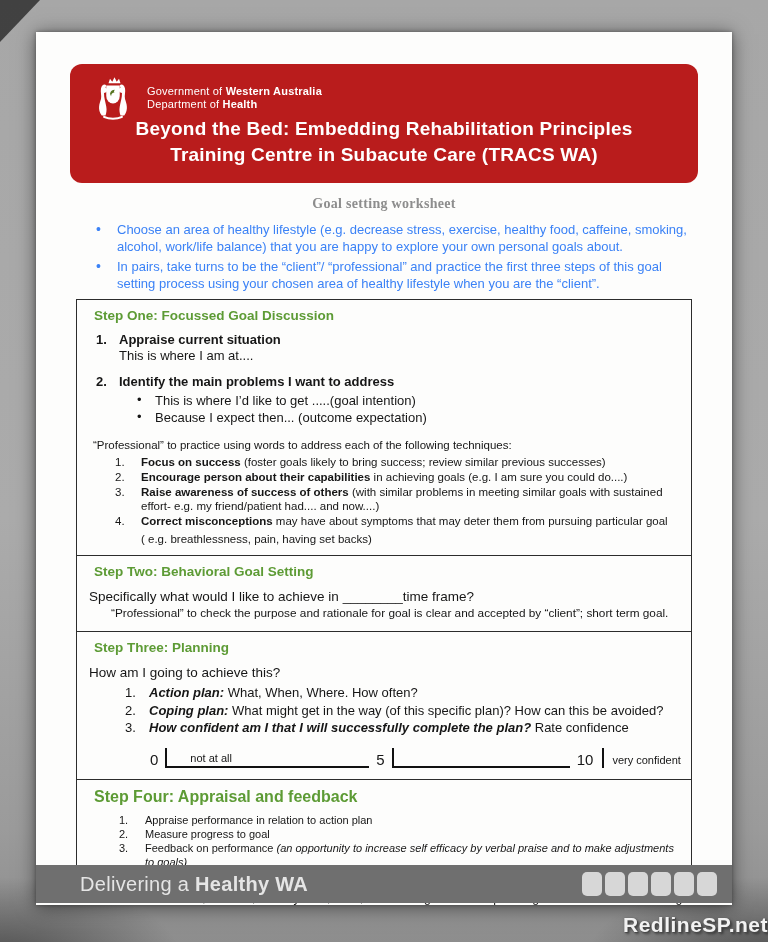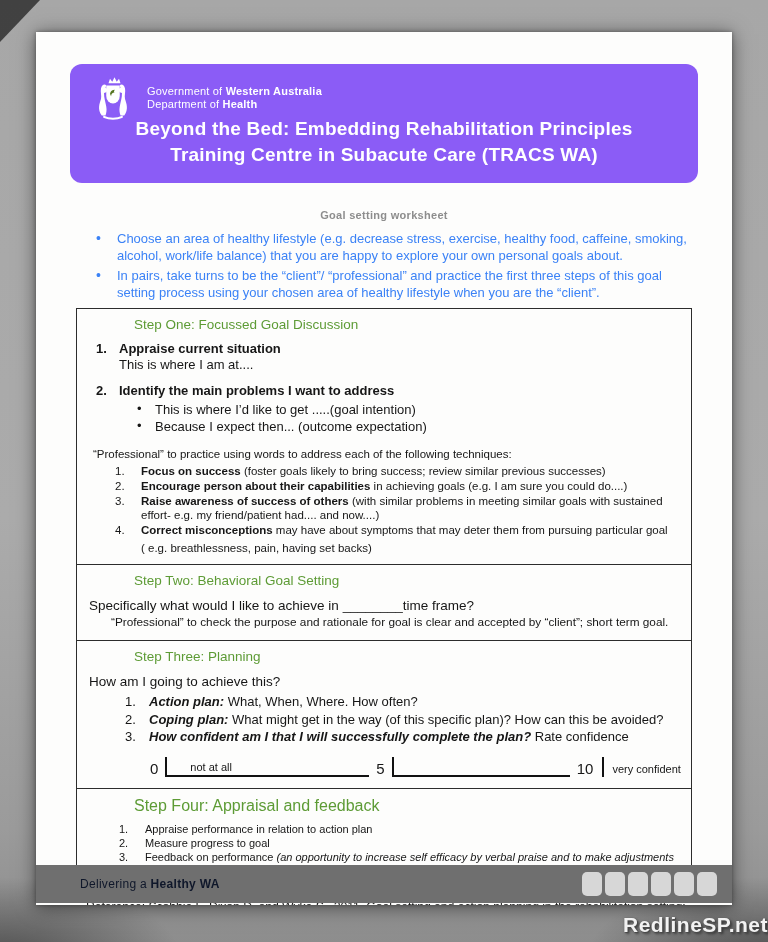--- a/index.html
+++ b/index.html
@@ -13,30 +13,30 @@
     border-top:42px solid rgba(40,40,40,.8);border-right:40px solid transparent;}
   .paper{position:absolute;left:36px;top:32px;width:696px;height:873px;background:#fdfdfc;
     box-shadow:0 2px 18px rgba(0,0,0,.5), 0 0 4px rgba(0,0,0,.35);overflow:hidden;}
   
   .banner{margin:32px 34px 0 34px;height:119px;border-radius:12px;color:#fff;position:relative;}
   .gov-row{display:flex;align-items:center;padding:11px 0 0 19px;}
   .gov-text{margin-left:10px;font-size:11px;line-height:13px;letter-spacing:.2px;}
   .banner-title{position:absolute;left:0;right:0;top:52px;text-align:center;
     font-weight:bold;font-size:19px;line-height:26px;letter-spacing:.2px;}
   
-  .ws-title{text-align:center;font-weight:bold;font-size:11px;color:#8d8d8d;margin-top:26px;letter-spacing:.3px;}
+  .ws-title{text-align:center;font-weight:bold;font-size:14px;color:#8d8d8d;margin-top:13px;letter-spacing:.3px;font-family:Liberation Serif, serif;}
   
   ul.intro{margin:10px 44px 0 48px;padding:0;list-style:none;font-size:13px;line-height:16.5px;color:#3b82f6;}
   ul.intro li{position:relative;padding-left:33px;margin-bottom:4px;}
   ul.intro li::before{content:"•";position:absolute;left:12px;top:-1px;font-size:14px;}
   
   .box{margin:7px 40px 0 40px;border:1.5px solid #2c2c2c;color:#161616;}
   .box section{padding:5px 10px 8px 10px;}
   .box section + section{border-top:1.5px solid #2c2c2c;}
-  .step-h{font-weight:normal;font-size:13.5px;padding:3px 0 0 7px;margin-bottom:9px;margin-left:40px;}
+  .step-h{font-weight:bold;font-size:13.5px;padding:3px 0 0 7px;margin-bottom:9px;}
   .olitem{display:flex;margin:0 0 10px 9px;font-size:13px;line-height:16px;}
   .olitem .num{width:23px;font-weight:bold;flex:none;}
   .olitem .ttl{font-weight:bold;}
   ul.sub{margin:3px 0 0 16px;padding:0;list-style:none;}
   ul.sub li{position:relative;padding-left:20px;line-height:16.5px;}
   ul.sub li::before{content:"•";position:absolute;left:2px;top:-1px;}
   .prof-note{font-size:11.5px;margin:12px 0 3px 6px;line-height:14px;}
   .tech{margin-left:28px;font-size:11.5px;line-height:14px;}
   .tech .titem{display:flex;margin-bottom:1px;}
   .tech .num{width:26px;flex:none;}
@@ -60,37 +60,37 @@
   
   .s4 .step-h{font-size:16px;margin-bottom:7px;}
   .s4items{margin-left:32px;font-size:11px;line-height:14px;}
   .s4items .titem{display:flex;}
   .s4items .num{width:26px;flex:none;}
   .s4items .ital{font-style:italic;}
   
   .reference{font-size:12.3px;line-height:20px;margin:10px 44px 0 50px;color:#1b1b1b;letter-spacing:-.1px;}
   
   .footer-bar{position:absolute;left:0;right:0;bottom:2px;height:38px;display:flex;align-items:center;}
-  .footer-text{font-size:12px;color:#0f172a;padding-left:44px;letter-spacing:.3px;}
+  .footer-text{font-size:20px;color:#e5e5e5;padding-left:44px;letter-spacing:.3px;}
   .squares{margin-left:auto;display:flex;gap:3px;padding-right:15px;}
   .sq{width:20px;height:24px;border-radius:5px;background:#d7d7d7;}
   
   .watermark{position:absolute;left:0;right:0;bottom:5px;text-align:right;
     font-size:21px;font-weight:bold;color:#f2f2f2;letter-spacing:.5px;
     text-shadow:1px 1px 0 #4a4a4a, 2px 2px 3px rgba(0,0,0,.55), 0 0 2px #666;}
 </style>
 </head>
 <body>
 
 <div class="stage">
   <div class="corner-wedge"></div>
 
   <div class="paper">
 
-    <div class="banner" id="banner" style="background: #8b5cf6;">
+    <div class="banner" id="banner" style="background: #b91c1c;">
       <div class="gov-row">
         <svg width="48" height="45" viewBox="0 0 64 58">
           <path d="M26 10 l2 -6 3 4 3 -6 3 6 3 -4 2 6 z" fill="#fff"></path>
           <path d="M23 13 h18 v14 a9 10 0 0 1 -18 0 z" fill="#fff"></path>
           <path d="M28 24 q1 -5.5 6.5 -5.5 q-2.2 2.2 -0.6 3.8 q-4 0 -4.5 5 z" fill="#567522"></path>
           <path d="M17 53 C11 45 14 37 16 31 C17 26 15 21 16 17 C17 12 21 10 23 13 L22 16 C25 17 25 20 23 22 L20 23 C20 30 22 35 23 41 C24 46 23 50 22 53 Z" fill="#fff"></path>
           <g transform="translate(64,0) scale(-1,1)">
             <path d="M17 53 C11 45 14 37 16 31 C17 26 15 21 16 17 C17 12 21 10 23 13 L22 16 C25 17 25 20 23 22 L20 23 C20 30 22 35 23 41 C24 46 23 50 22 53 Z" fill="#fff"></path>
           </g>
           <path d="M19 53 q13 6 26 0 l0 3 q-13 5 -26 0 z" fill="#fff"></path>

